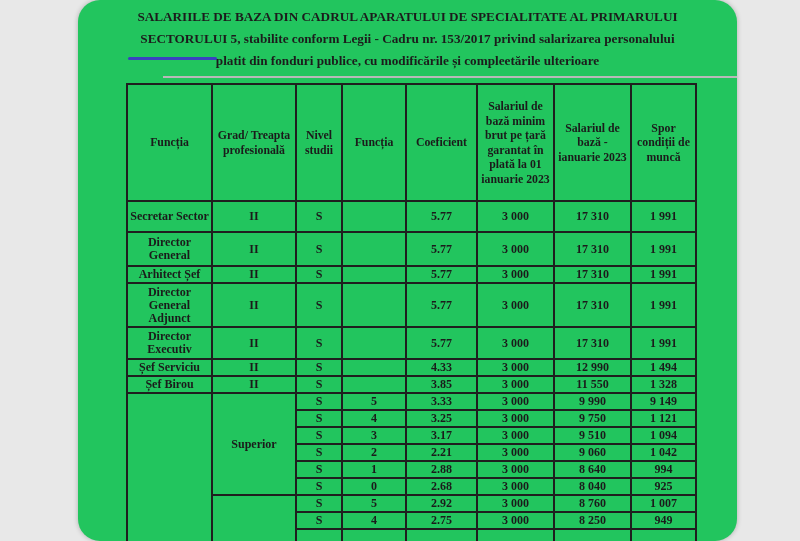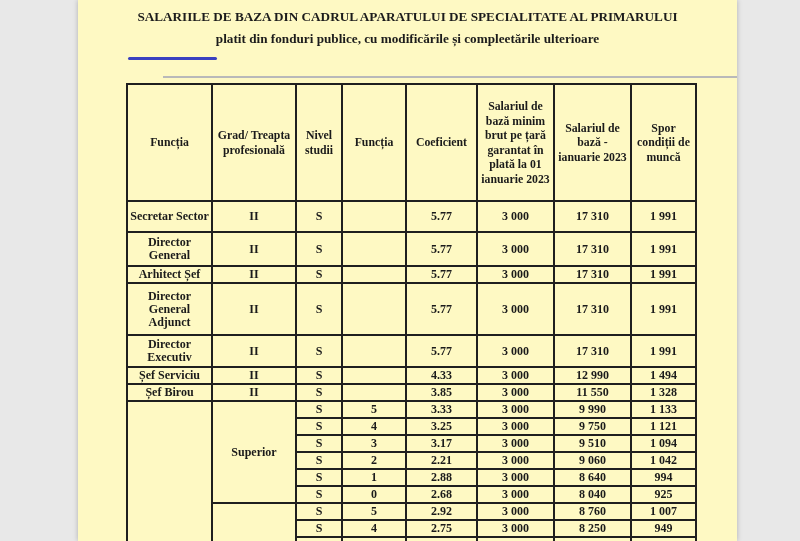--- a/index.html
+++ b/index.html
@@ -5,23 +5,24 @@
   html,body{margin:0;padding:0}
   body{
     width:800px;height:541px;
     background:#e8e8e8;
     overflow:hidden;position:relative;
     font-family:"Liberation Serif",serif;
   }
   .page{
     position:absolute;left:78px;top:0;
     width:659px;height:541px;
-    background:#fef9c3;
+    background:#22c55e;
     box-shadow:0 0 5px rgba(0,0,0,.25);
     overflow:hidden;
+    border-radius:22px;
   }
   .title-block{
     position:absolute;left:0;top:6px;width:100%;
     text-align:center;font-weight:bold;
     font-size:13.2px;line-height:22px;
     color:#1c1c1c;
   }
   .spell-underline{
     position:absolute;left:50px;top:57px;
     width:89px;height:3px;border-radius:2px;
@@ -48,20 +49,21 @@
   td.functia{text-align:left;padding-left:4px;line-height:14px}
   td.grad-left{text-align:left;padding-left:6px}
 </style>
 </head>
 <body>
 
 <div class="page">
 
   <div class="title-block">
     <div>SALARIILE DE BAZA DIN CADRUL APARATULUI DE SPECIALITATE AL PRIMARULUI</div>
+    <div>SECTORULUI 5, stabilite conform Legii - Cadru nr. 153/2017 privind salarizarea personalului</div>
     <div>platit din fonduri publice, cu modificările și compleetările ulterioare</div>
   </div>
 
   <div class="spell-underline" style="background: rgb(58, 65, 192);"></div>
 
   <div class="faint-rule"></div>
 
   <table class="salary">
     <colgroup>
       <col style="width:85px">
@@ -109,21 +111,21 @@
         <tr style="height: 15px;">
           <td class="functia">Arhitect Șef</td>
           <td>II</td>
           <td>S</td>
           <td></td>
           <td>5.77</td>
           <td>3 000</td>
           <td>17 310</td>
           <td>1 991</td>
         </tr>
-        <tr style="height: 52px;">
+        <tr style="height: 44px;">
           <td class="functia">Director General Adjunct</td>
           <td>II</td>
           <td>S</td>
           <td></td>
           <td>5.77</td>
           <td>3 000</td>
           <td>17 310</td>
           <td>1 991</td>
         </tr>
         <tr style="height: 32px;">
@@ -157,21 +159,21 @@
           <td>1 328</td>
         </tr>
         <tr style="height: 14px;">
           <td class="functia" rowspan="9"></td>
           <td class="grad-left" rowspan="6">Superior</td>
           <td>S</td>
           <td>5</td>
           <td>3.33</td>
           <td>3 000</td>
           <td>9 990</td>
-          <td>1 133</td>
+          <td>9 149</td>
         </tr>
         <tr style="height: 14px;">
           <td>S</td>
           <td>4</td>
           <td>3.25</td>
           <td>3 000</td>
           <td>9 750</td>
           <td>1 121</td>
         </tr>
         <tr style="height: 15px;">

